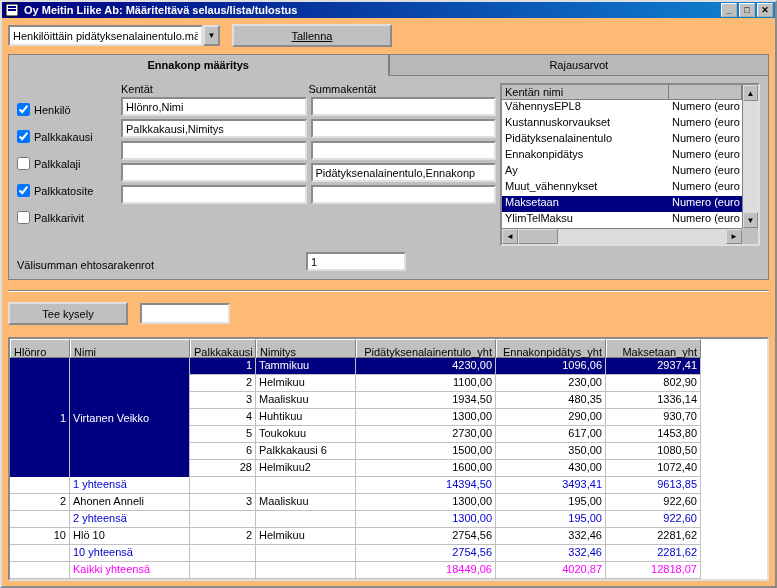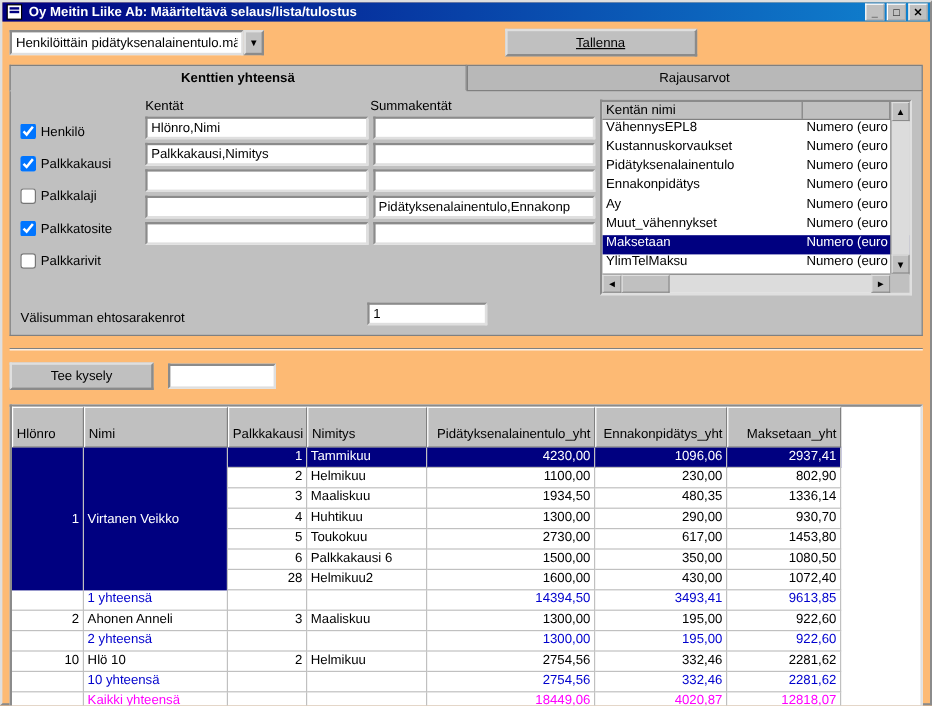--- a/index.html
+++ b/index.html
@@ -47,21 +47,21 @@
 .hsb .track { flex: 1; }
 .cap { width: 16px; height: 16px; background: #c0c0c0; align-self: flex-end; }
 .sumrow { display: flex; align-items: flex-end; gap: 6px; margin-top: 6px; }
 .sumrow input { width: 100px; border: 2px inset #dfdfdf; background: #fff; padding: 1px 3px; height: 19px; }
 .hr { border-top: 1px solid #808080; border-bottom: 1px solid #fff; margin: 6px 0; }
 .row2 { display: flex; align-items: center; gap: 12px; }
 .btn-kysely { width: 120px; height: 23px; }
 .emptyfield { width: 90px; height: 21px; border: 2px inset #dfdfdf; background: #fff; }
 .grid { margin-top: 8px; border: 2px inset #dfdfdf; background: #fff; display: flex; flex-direction: column; }
 .gridhdr, .gridrow { display: flex; }
-.gridhdr div { background: #c0c0c0; border-right: 1px solid #808080; border-bottom: 1px solid #808080; border-top: 1px solid #fff; border-left: 1px solid #fff; padding: 16px 3px; text-align: right; height: 19px; }
+.gridhdr div { background: #c0c0c0; border-right: 1px solid #808080; border-bottom: 1px solid #808080; border-top: 1px solid #fff; border-left: 1px solid #fff; padding: 6px 3px; text-align: right; height: 19px; }
 .gridhdr div:first-child, .gridhdr div:nth-child(2), .gridhdr div:nth-child(4) { text-align: left; }
 .gridrow div { border-right: 1px solid #c0c0c0; border-bottom: 1px solid #c0c0c0; padding: 1px 3px; text-align: right; height: 17px; white-space: nowrap; overflow: hidden; }
 .gw0 { width: 60px; } .gw1 { width: 120px; } .gw2 { width: 66px; } .gw3 { width: 100px; }
 .gw4 { width: 140px; } .gw5 { width: 110px; } .gw6 { width: 95px; }
 .sel-cell { background: #000080; color: #fff; }
 .txtleft { text-align: left !important; }
 .grp { background: #000080; color: #fff; }
 .sub-blue { color: #0000cc; }
 .sub-pink { color: #ff00ff; }
 </style>
@@ -83,28 +83,28 @@
     <div class="winbtn">□</div>
     <div class="winbtn">✕</div>
   </div>
 
   <div class="content">
     <div class="row1">
       <div class="combo">
         <input readonly="" value="Henkilöittäin pidätyksenalainentulo.mäs" style="">
         <button>▼</button>
       </div>
-      <div style="flex:1; display:flex; justify-content:center;">
+      <div style="flex:1; display:flex; justify-content:flex-start;">
         <button class="btn btn-tallenna"><span style="text-decoration:underline;">Tallenna</span></button>
       </div>
     </div>
 
     <div class="tabpanel">
       <div class="tabs">
-        <div class="tab active"><span>Kenttien yhteensä</span></div>
+        <div class="tab active"><span>Ennakonp määritys</span></div>
         <div class="tab inactive"><span>Rajausarvot</span></div>
       </div>
 
       <div class="fieldsarea">
         <div class="leftcol">
           <label class="chk">
               <input type="checkbox" checked="" style="">
               <span>Henkilö</span>
             </label>
           <label class="chk">

